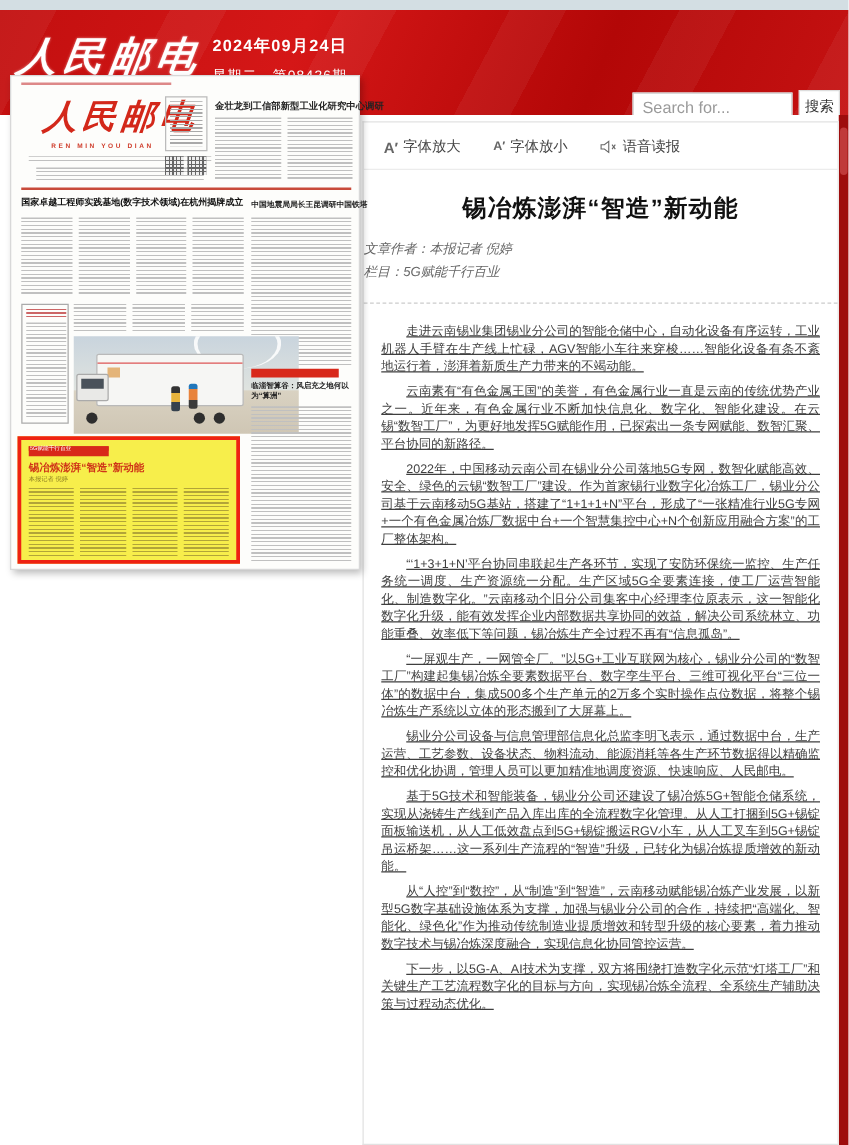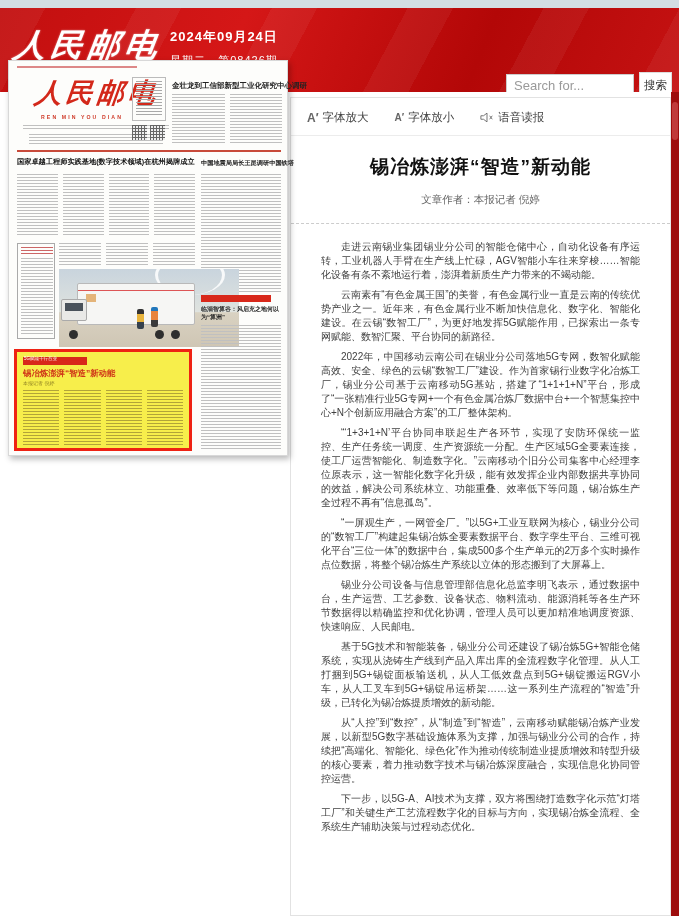--- a/index.html
+++ b/index.html
@@ -99,24 +99,24 @@
 
   
   .card { position:absolute; left:290px; top:97px; width:381px; height:819px; background:#fff;
           border:1px solid #e2e2e2; border-right:1px solid #e8e8e8; }
   .toolbar { display:flex; align-items:center; gap:26px; padding:12px 16px 10px; border-bottom:1px solid #ececec; }
   .tool { display:flex; align-items:center; gap:4px; font-size:11.5px; color:#444; cursor:pointer; }
   .tool .aico { font-size:12px; color:#666; font-weight:bold; }
   .tool .aico.small { font-size:10px; }
   .tool svg { display:block; }
   .art-title { text-align:center; font-size:19px; font-weight:600; color:#111; margin-top:18px; letter-spacing:1px; }
-  .art-meta { text-align:center; font-size:10.5px; color:#666; margin-top:10px; line-height:1.8; }
+  .art-meta { font-size:10.5px; color:#666; margin-top:10px; line-height:1.8;font-style:italic; }
   .dashed { border:none; border-top:1px dashed #ccc; margin:14px 0 6px; }
   .art-body { padding:4px 14px 0; }
-  .art-body p { font-size:10px; line-height:14px; color:#3f3f3f; text-align:justify; text-indent:2em; margin:6px 16px; }
+  .art-body p { font-size:10px; line-height:14px; color:#3f3f3f; text-align:justify; text-indent:2em; margin:6px 0;text-decoration:underline; }
 </style>
 </head>
 <body>
 
 <div class="page">
 
   <div class="top-strip"></div>
 
   <header class="hdr">
     <div class="hdr-logo">人民邮电</div>
@@ -218,20 +218,21 @@
           <line x1="11" y1="4" x2="14" y2="8" stroke="#666" stroke-width="1"></line>
           <line x1="14" y1="4" x2="11" y2="8" stroke="#666" stroke-width="1"></line>
         </svg>
         <span>语音读报</span>
       </div>
     </div>
 
     <h1 class="art-title">锡冶炼澎湃“智造”新动能</h1>
     <div class="art-meta">
       <div>文章作者：本报记者  倪婷</div>
+      <div>栏目：5G赋能千行百业</div>
     </div>
     <hr class="dashed">
 
     <div class="art-body">
         <p>走进云南锡业集团锡业分公司的智能仓储中心，自动化设备有序运转，工业机器人手臂在生产线上忙碌，AGV智能小车往来穿梭……智能化设备有条不紊地运行着，澎湃着新质生产力带来的不竭动能。</p>
         <p>云南素有“有色金属王国”的美誉，有色金属行业一直是云南的传统优势产业之一。近年来，有色金属行业不断加快信息化、数字化、智能化建设。在云锡“数智工厂”，为更好地发挥5G赋能作用，已探索出一条专网赋能、数智汇聚、平台协同的新路径。</p>
         <p>2022年，中国移动云南公司在锡业分公司落地5G专网，数智化赋能高效、安全、绿色的云锡“数智工厂”建设。作为首家锡行业数字化冶炼工厂，锡业分公司基于云南移动5G基站，搭建了“1+1+1+N”平台，形成了“一张精准行业5G专网+一个有色金属冶炼厂数据中台+一个智慧集控中心+N个创新应用融合方案”的工厂整体架构。</p>
         <p>“‘1+3+1+N’平台协同串联起生产各环节，实现了安防环保统一监控、生产任务统一调度、生产资源统一分配。生产区域5G全要素连接，使工厂运营智能化、制造数字化。”云南移动个旧分公司集客中心经理李位原表示，这一智能化数字化升级，能有效发挥企业内部数据共享协同的效益，解决公司系统林立、功能重叠、效率低下等问题，锡冶炼生产全过程不再有“信息孤岛”。</p>
         <p>“一屏观生产，一网管全厂。”以5G+工业互联网为核心，锡业分公司的“数智工厂”构建起集锡冶炼全要素数据平台、数字孪生平台、三维可视化平台“三位一体”的数据中台，集成500多个生产单元的2万多个实时操作点位数据，将整个锡冶炼生产系统以立体的形态搬到了大屏幕上。</p>
         <p>锡业分公司设备与信息管理部信息化总监李明飞表示，通过数据中台，生产运营、工艺参数、设备状态、物料流动、能源消耗等各生产环节数据得以精确监控和优化协调，管理人员可以更加精准地调度资源、快速响应、人民邮电。</p>

